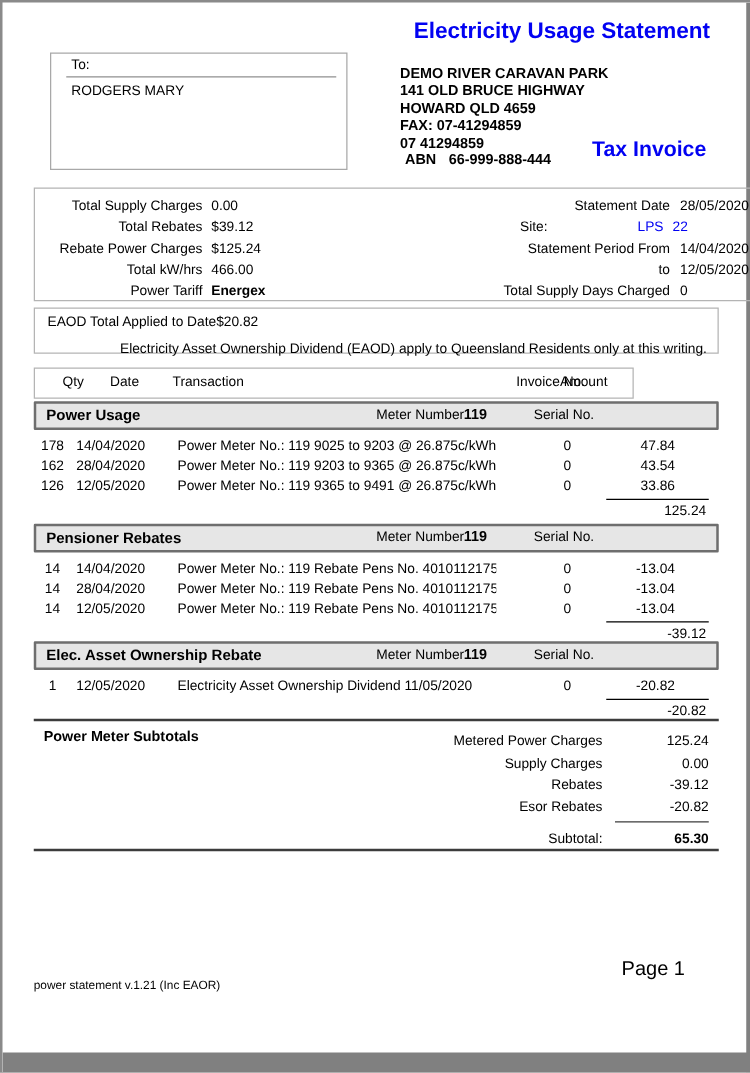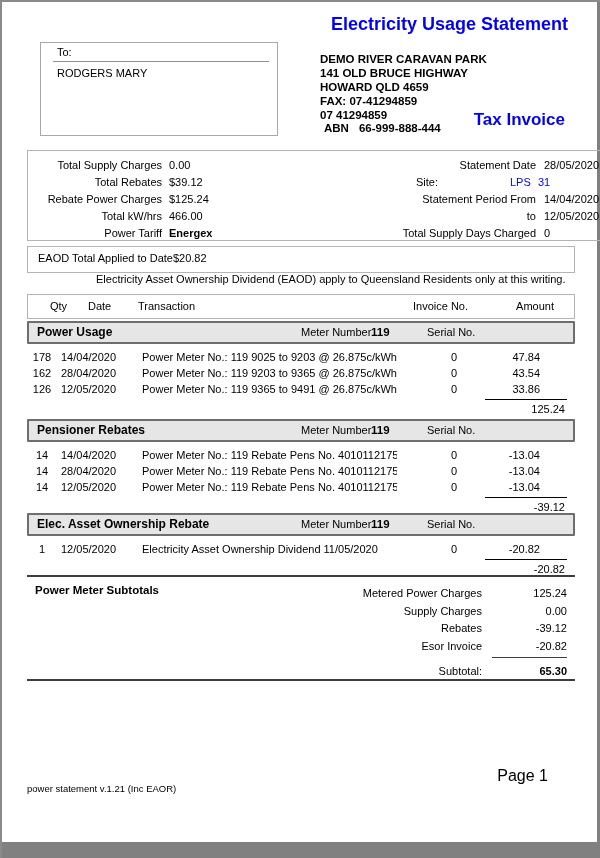--- a/index.html
+++ b/index.html
@@ -36,25 +36,25 @@
   .l-val{margin-left:7px;}
   .bold{font-weight:bold;}
   .sum-right{position:absolute;right:6px;top:6px;width:470px;}
   .r-row{display:flex;height:17px;line-height:17px;position:relative;}
   .r-label{flex:1;text-align:right;}
   .r-val{width:76px;margin-left:8px;}
   .site-label{position:absolute;right:182px;}
   .site-code{position:absolute;left:360px;color:#0202f2;}
   .site-num{position:absolute;left:388px;color:#0202f2;}
 
-  .eaodbox{position:absolute;left:25px;top:244px;width:548px;height:27px;border:1px solid #b4b4b4;box-sizing:border-box;font-size:11px;}
+  .eaodbox{position:absolute;left:25px;top:244px;width:548px;height:37px;border:1px solid #b4b4b4;box-sizing:border-box;font-size:11px;}
   .eaod-line1{position:absolute;left:10px;top:5px;}
   .eaod-note{position:absolute;left:68px;top:26px;white-space:nowrap;}
 
-  .theadbox{position:absolute;left:25px;top:292px;width:548px;height:25px;border:1px solid #b4b4b4;box-sizing:border-box;font-size:11px;}
+  .theadbox{position:absolute;left:25px;top:292px;width:480px;height:25px;border:1px solid #b4b4b4;box-sizing:border-box;font-size:11px;}
   .theadbox span{position:absolute;top:5px;}
   .th-qty{left:22px;}
   .th-date{left:60px;}
   .th-trans{left:110px;}
   .th-inv{left:385px;}
   .th-amt{right:20px;}
 
   .sec{position:absolute;left:25px;width:548px;}
   .sec1{top:319px;} .sec2{top:417px;} .sec3{top:511px;}
   .secbar{position:relative;height:23px;box-sizing:border-box;border:2px solid #6e6e6e;background:#e6e6e6;border-radius:1px;}
@@ -137,21 +137,21 @@
       </div>
     </div>
     <div class="sum-right">
       <div class="r-row">
         <span class="r-label">Statement Date</span>
         <span class="r-val">28/05/2020</span>
       </div>
       <div class="r-row">
         <span class="site-label">Site:</span>
         <span class="site-code">LPS</span>
-        <span class="site-num">31</span>
+        <span class="site-num">22</span>
       </div>
       <div class="r-row">
         <span class="r-label">Statement Period From</span>
         <span class="r-val">14/04/2020</span>
       </div>
       <div class="r-row">
         <span class="r-label">to</span>
         <span class="r-val">12/05/2020</span>
       </div>
       <div class="r-row">
@@ -281,21 +281,21 @@
       </div>
       <div class="s-row">
         <span class="s-label">Supply Charges</span>
         <span class="s-val">0.00</span>
       </div>
       <div class="s-row">
         <span class="s-label">Rebates</span>
         <span class="s-val">-39.12</span>
       </div>
       <div class="s-row">
-        <span class="s-label">Esor Invoice</span>
+        <span class="s-label">Esor Rebates</span>
         <span class="s-val">-20.82</span>
       </div>
       <div class="sub-line"></div>
       <div class="s-row s-subtotal">
         <span class="s-label">Subtotal:</span>
         <span class="s-val bold">65.30</span>
       </div>
     </div>
     <div class="thickline-bottom"></div>
   </div>

